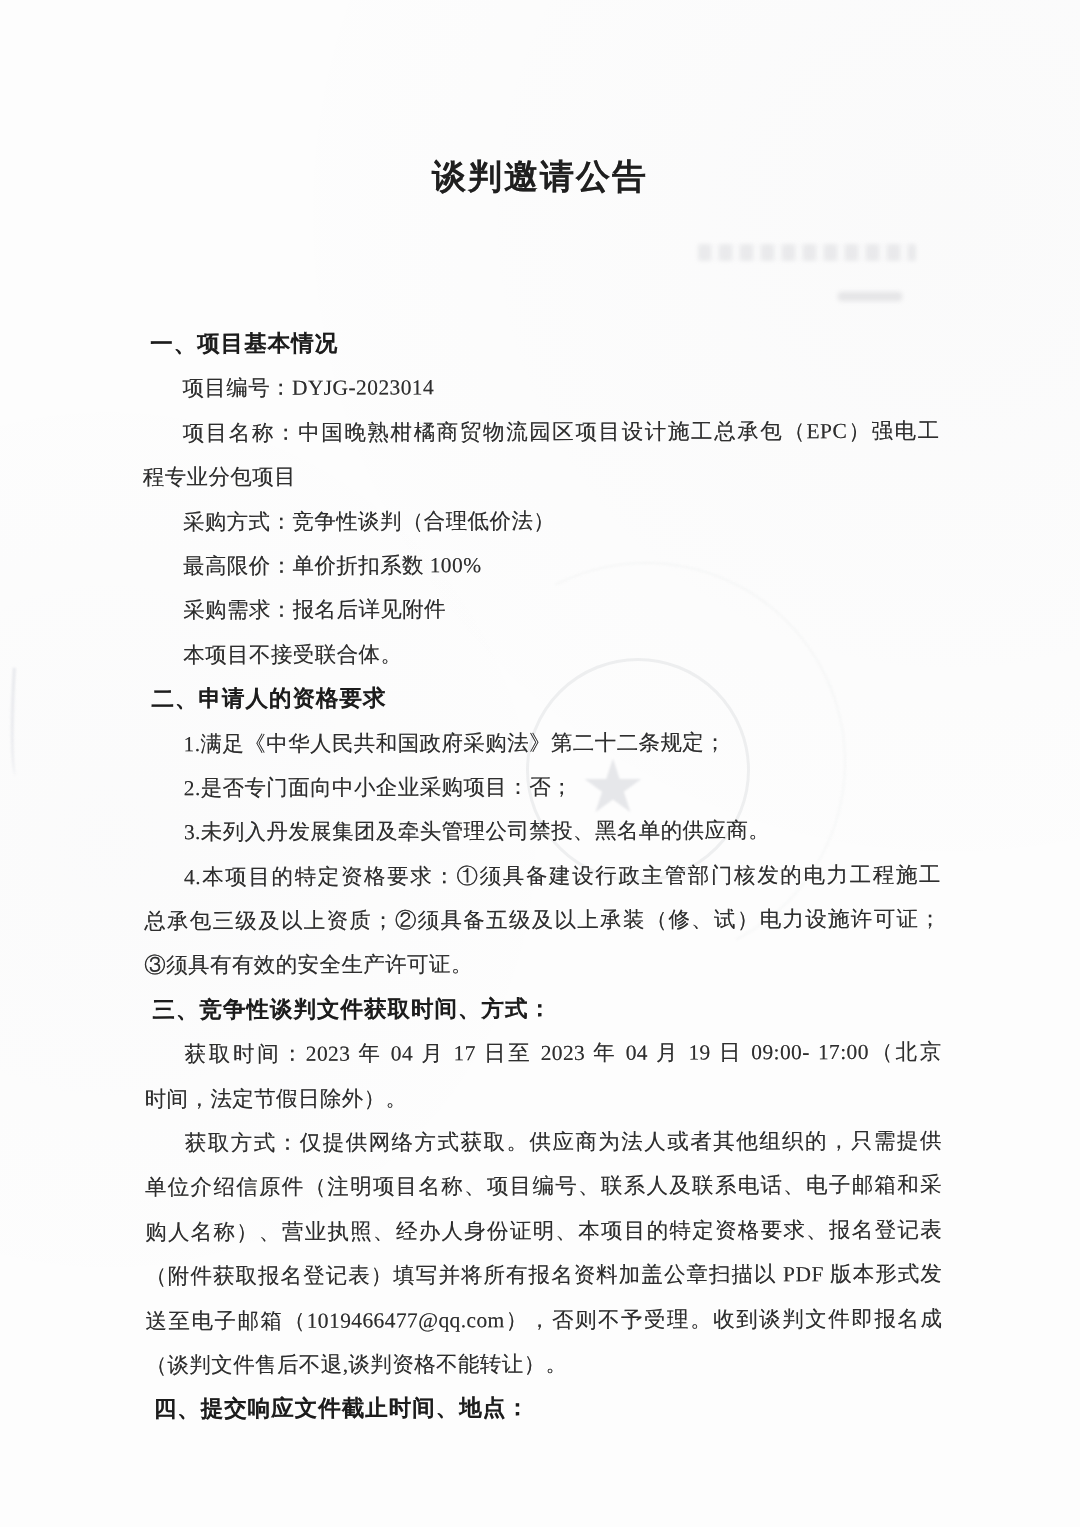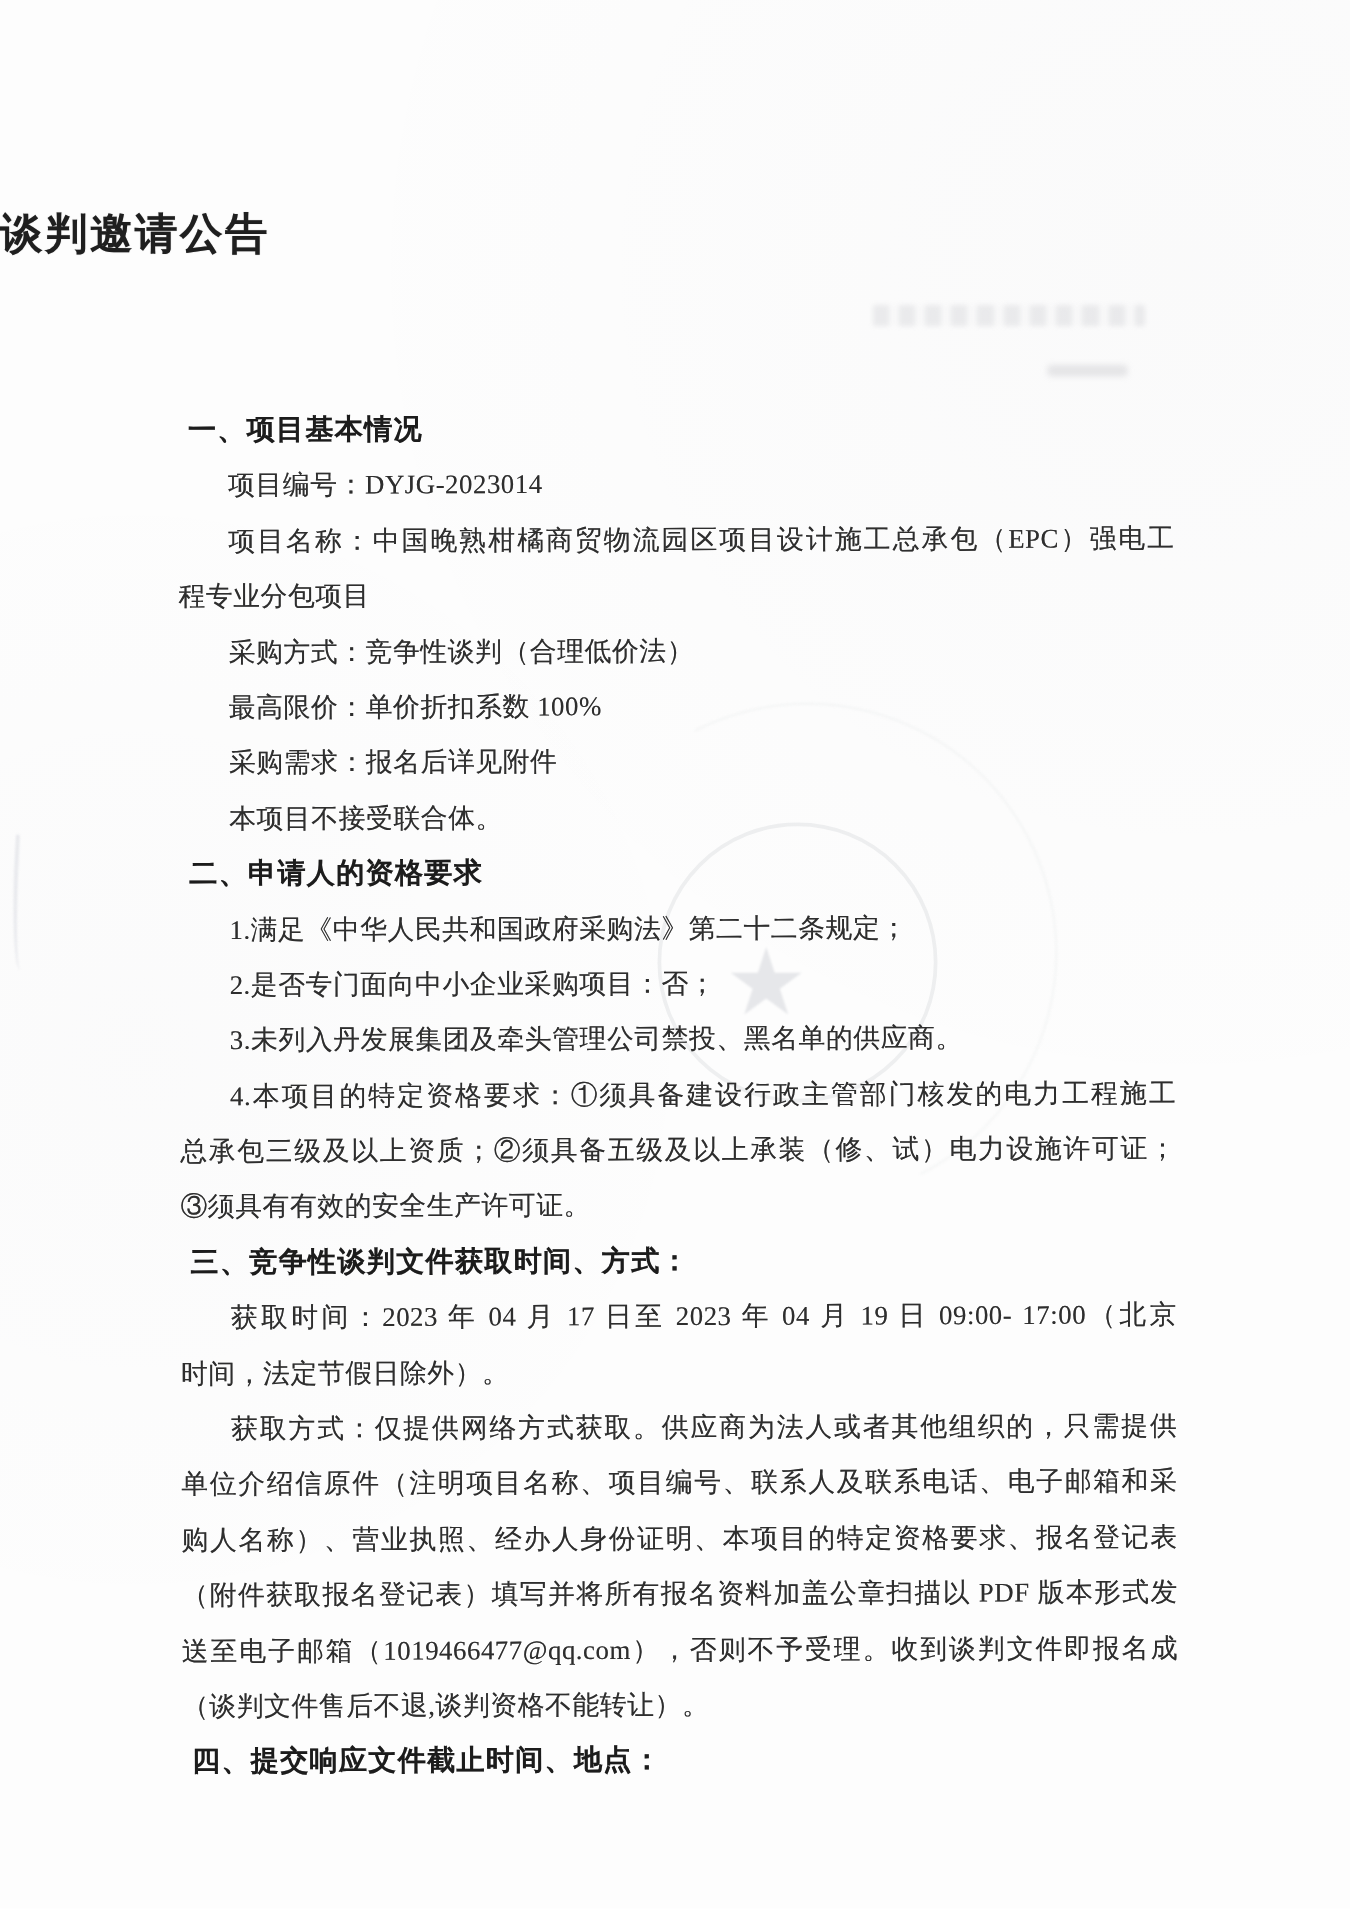--- a/index.html
+++ b/index.html
@@ -14,30 +14,30 @@
     overflow: hidden;
     background:
       radial-gradient(circle at 88% 14%, rgba(60,60,80,0.015), transparent 45%),
       radial-gradient(circle at 10% 55%, rgba(60,60,90,0.012), transparent 40%),
       #fdfdfd;
     font-family: "Liberation Serif", serif;
     color: #2e2e2e;
   }
   .doc-title {
     position: absolute;
-    top: 168px;
+    top: 156px;
     left: 0;
     width: 100%;
-    text-align: left;
+    text-align: center;
     font-size: 34px;
     line-height: 40px;
     font-weight: 700;
     letter-spacing: 2px;
     color: #1f1f1f;
-    font-family: Liberation Serif, serif;
+    font-family: Liberation Sans, sans-serif;
     text-shadow: 0 0 0.6px rgba(30,30,30,0.55);
   }
   .content {
     position: absolute;
     left: 144px;
     top: 321px;
     width: 797px;
     transform: rotate(-0.18deg);
   }
   .ln {

